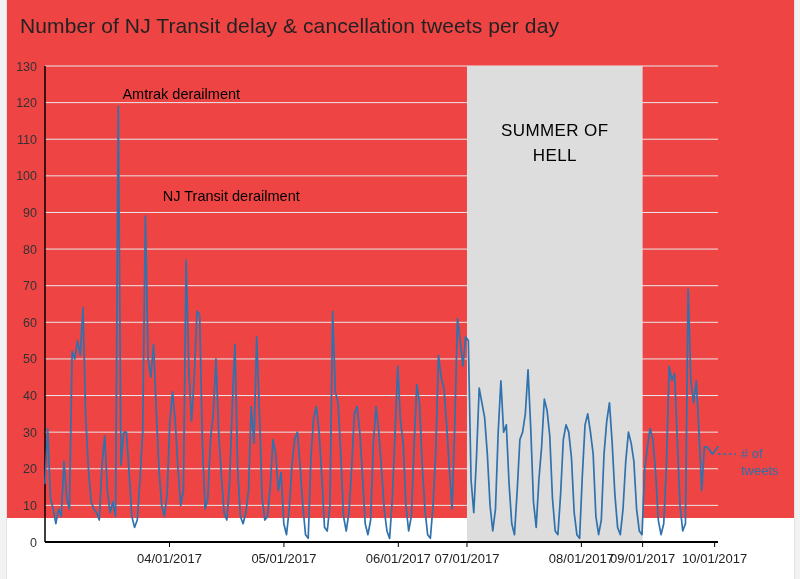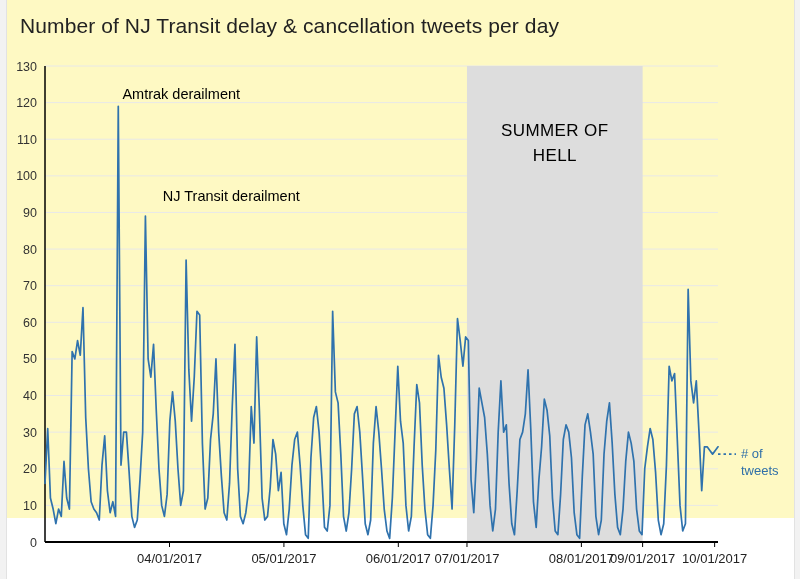--- a/index.html
+++ b/index.html
@@ -11,21 +11,21 @@
     width: 800px;
     height: 579px;
     font-family: "Liberation Sans", sans-serif;
     overflow: hidden;
     position: relative;
   }
   #page {
     position: relative;
     width: 800px;
     height: 518px;
-    background: #fef9c3;
+    background: #ef4444;
     box-sizing: border-box;
   }
   #left-edge {
     position: absolute;
     left: 0; top: 0;
     width: 6px; height: 579px;
     background: #f2f2f2;
     border-right: 1px solid #e2e2e2;
   }
   #right-edge {

